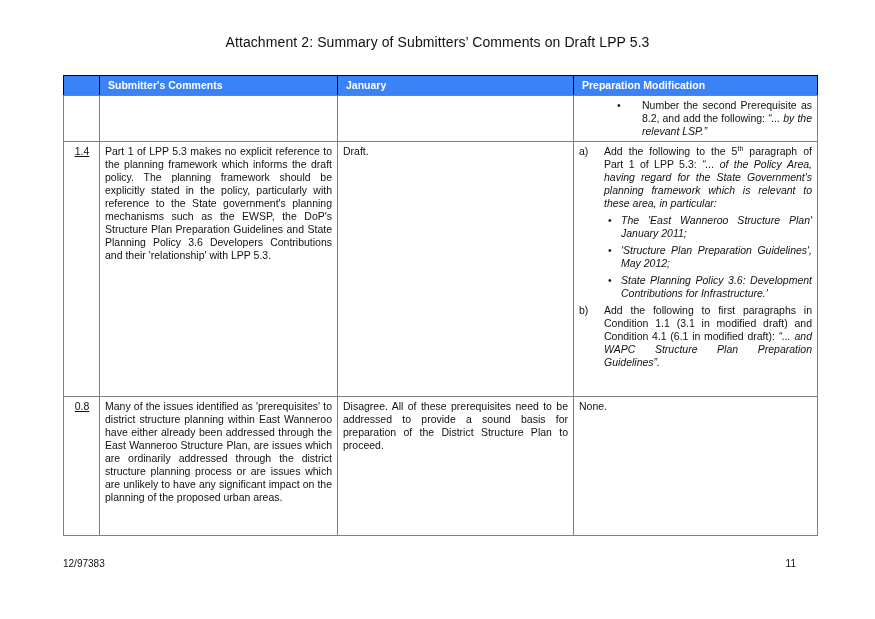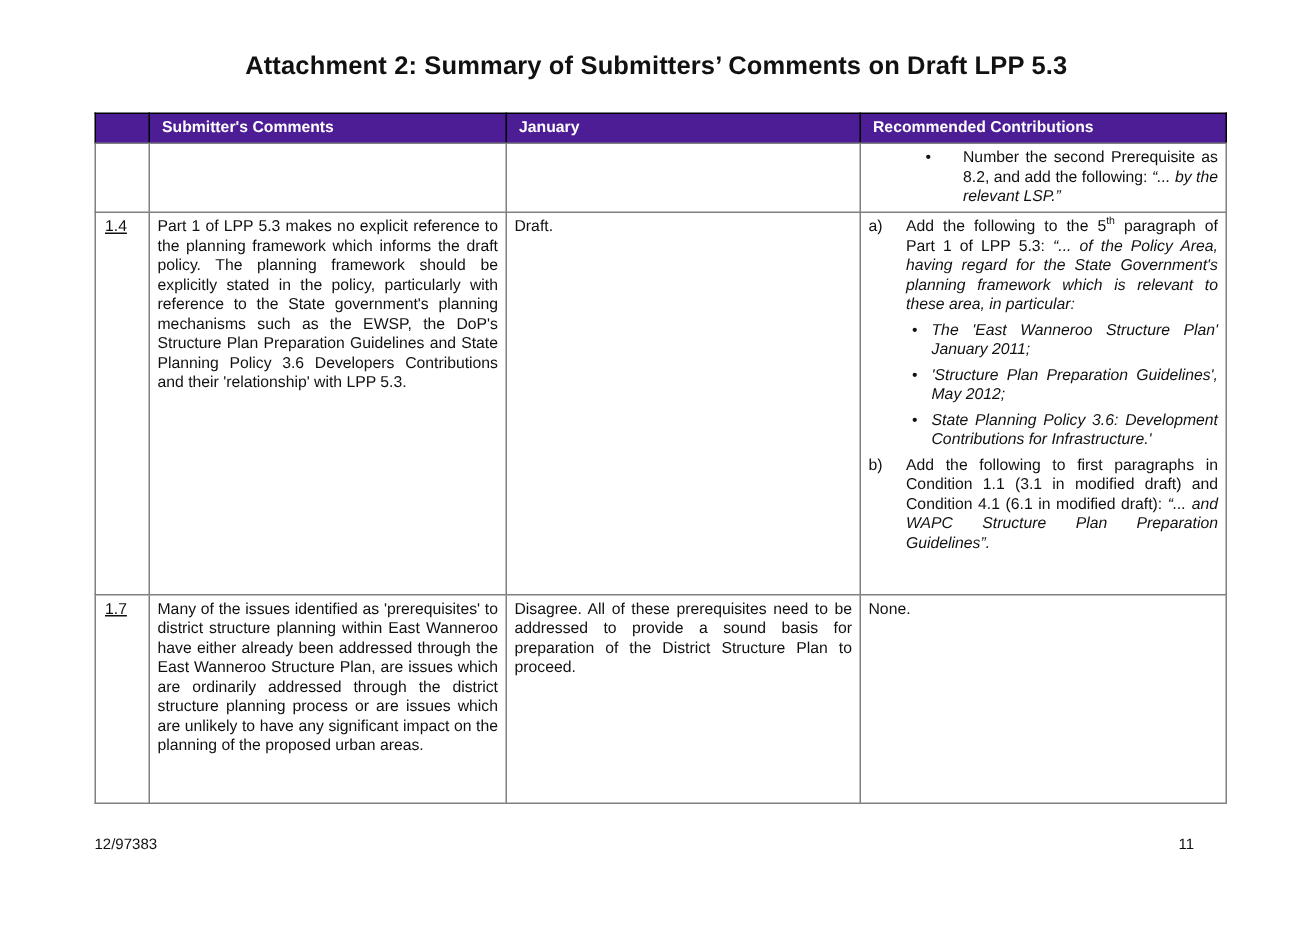--- a/index.html
+++ b/index.html
@@ -8,50 +8,50 @@
     background: #ffffff;
     overflow: hidden;
     font-family: "Liberation Sans", sans-serif;
     color: #111111;
   }
   .page { position: relative; width: 875px; height: 619px; }
 
   .doc-title {
     position: absolute; top: 34px; left: 0; width: 875px;
     text-align: center;
-    font-size: 17px; font-weight: bold;
+    font-size: 14px; font-weight: normal;
     letter-spacing: 0.1px;
   }
 
   table.doc-table {
     position: absolute; left: 63px; top: 75px;
     width: 754px;
     border-collapse: collapse; table-layout: fixed;
     font-size: 10.5px; line-height: 13px;
   }
   .doc-table th {
-    background: #4c1d95; color: #ffffff;
+    background: #3b82f6; color: #ffffff;
     font-weight: bold; font-size: 10.5px;
     text-align: left; vertical-align: middle;
     padding: 2px 8px;
     border: 1px solid #000000;
     border-bottom: 1px solid #808080;
     height: 15px;
   }
   .doc-table td {
     border: 1px solid #808080;
     vertical-align: top;
     padding: 3px 5px 2px 5px;
     text-align: justify;
   }
   tr.row-cont  td { height: 40px; }
   tr.row-14    td { height: 249px; }
   tr.row-15    td { height: 133px; }
 
-  td.c-num { padding-left: 6px; text-align: left; text-decoration: underline; }
+  td.c-num { padding-left: 6px; text-align: center; text-decoration: underline; }
 
   .mod-item { display: flex; }
   .mod-item + .mod-item { margin-top: 4px; }
   .mod-item .marker { flex: 0 0 25px; text-align: left; }
   .mod-item .body { flex: 1 1 auto; text-align: justify; }
   .mod-item.bullet { margin-left: 29px; }
   .mod-item.bullet .marker { flex-basis: 13px; }
   .mod-item.bullet-deep { margin-left: 38px; }
   .mod-item.bullet-deep .marker { flex-basis: 25px; }
   .mod-item.plain { display: block; text-align: left; }
@@ -78,21 +78,21 @@
       <col style="width:36px">
       <col style="width:238px">
       <col style="width:236px">
       <col style="width:244px">
     </colgroup>
     <thead>
       <tr>
         <th></th>
         <th>Submitter's Comments</th>
         <th>January</th>
-        <th>Recommended Contributions</th>
+        <th>Preparation Modification</th>
       </tr>
     </thead>
     <tbody>
 
       <tr class="row-cont">
         <td class="c-num"></td>
         <td></td>
         <td></td>
         <td>
           <div class="mod-item bullet-deep">
@@ -124,21 +124,21 @@
             <span class="body"><span class="it">State Planning Policy 3.6: Development Contributions for Infrastructure.'</span></span>
           </div>
           <div class="mod-item alpha">
             <span class="marker">b)</span>
             <span class="body"><span>Add the following to first paragraphs in Condition 1.1 (3.1 in modified draft) and Condition 4.1 (6.1 in modified draft):  </span><span class="it">“... and WAPC Structure Plan Preparation Guidelines”.</span></span>
           </div>
         </td>
       </tr>
 
       <tr class="row-15">
-        <td class="c-num">1.7</td>
+        <td class="c-num">0.8</td>
         <td>Many of the issues identified as 'prerequisites' to district structure planning within East Wanneroo have either already been addressed through the East Wanneroo Structure Plan, are issues which are ordinarily addressed through the district structure planning process or are issues which are unlikely to have any significant impact on the planning of the proposed urban areas.</td>
         <td>Disagree.  All of these prerequisites need to be addressed to provide a sound basis for preparation of the District Structure Plan to proceed.</td>
         <td>
           <div class="mod-item plain">
             <span class="body"><span>None.</span></span>
           </div>
         </td>
       </tr>
 
     </tbody>

